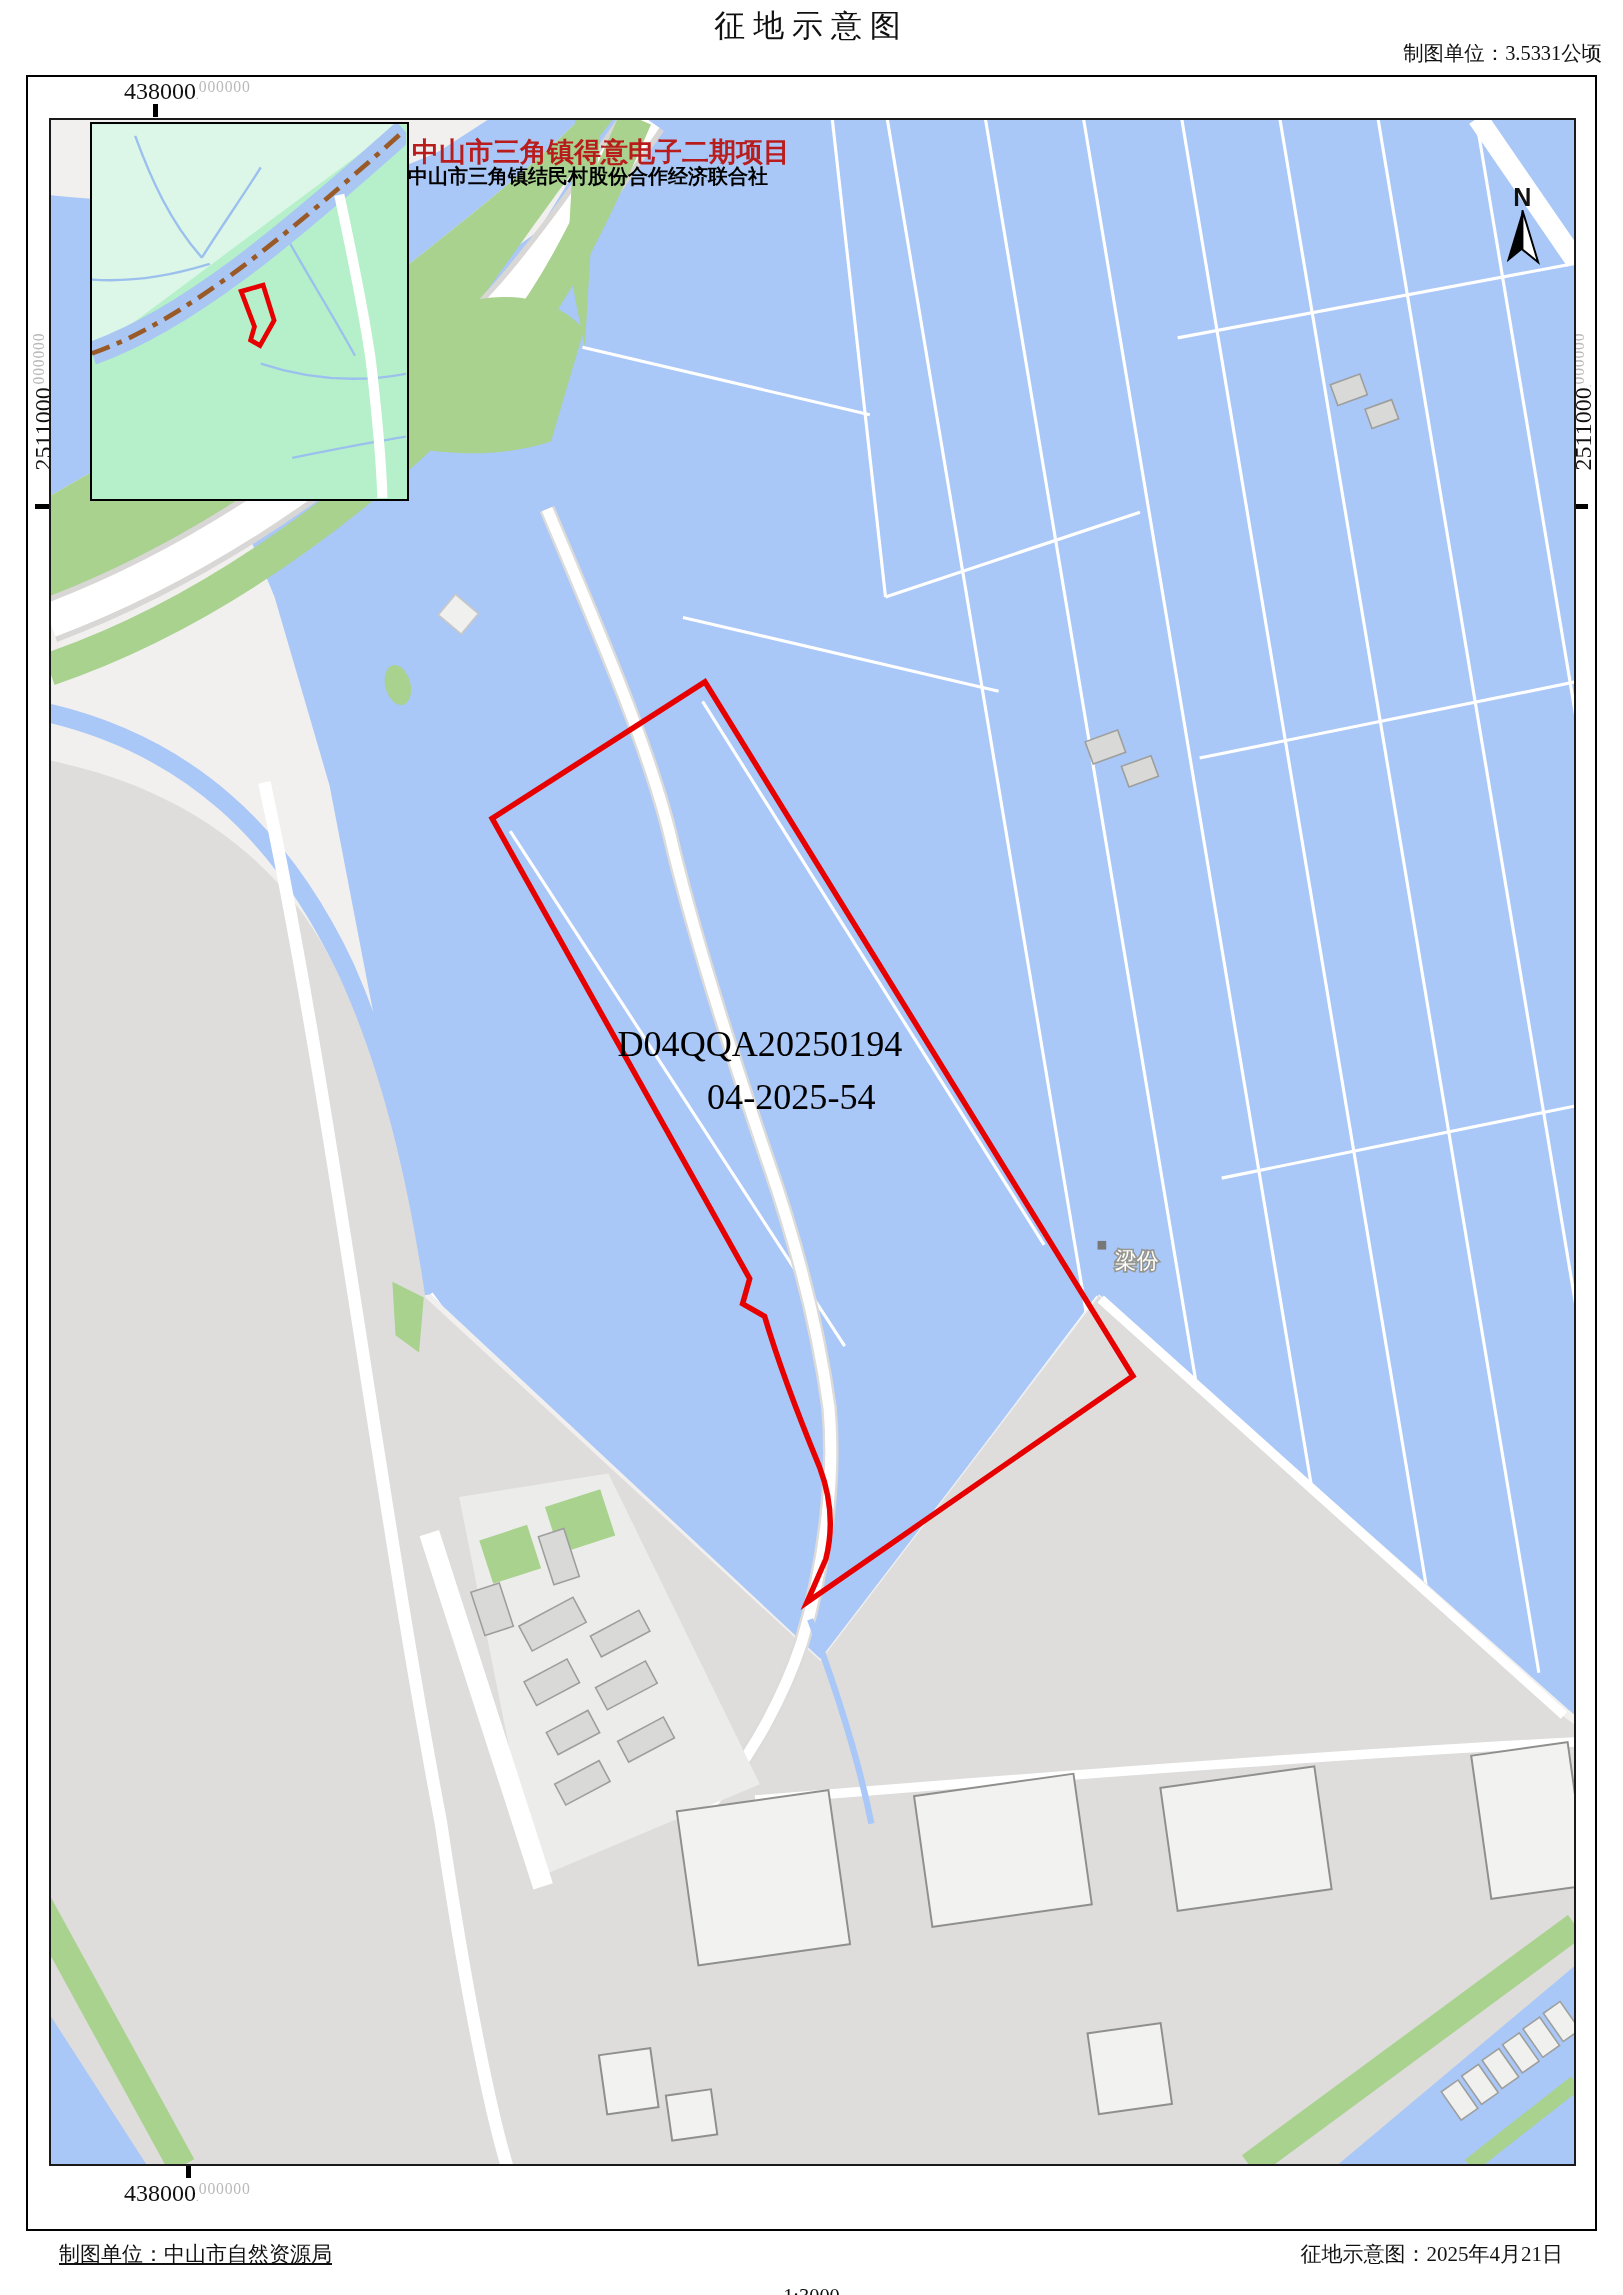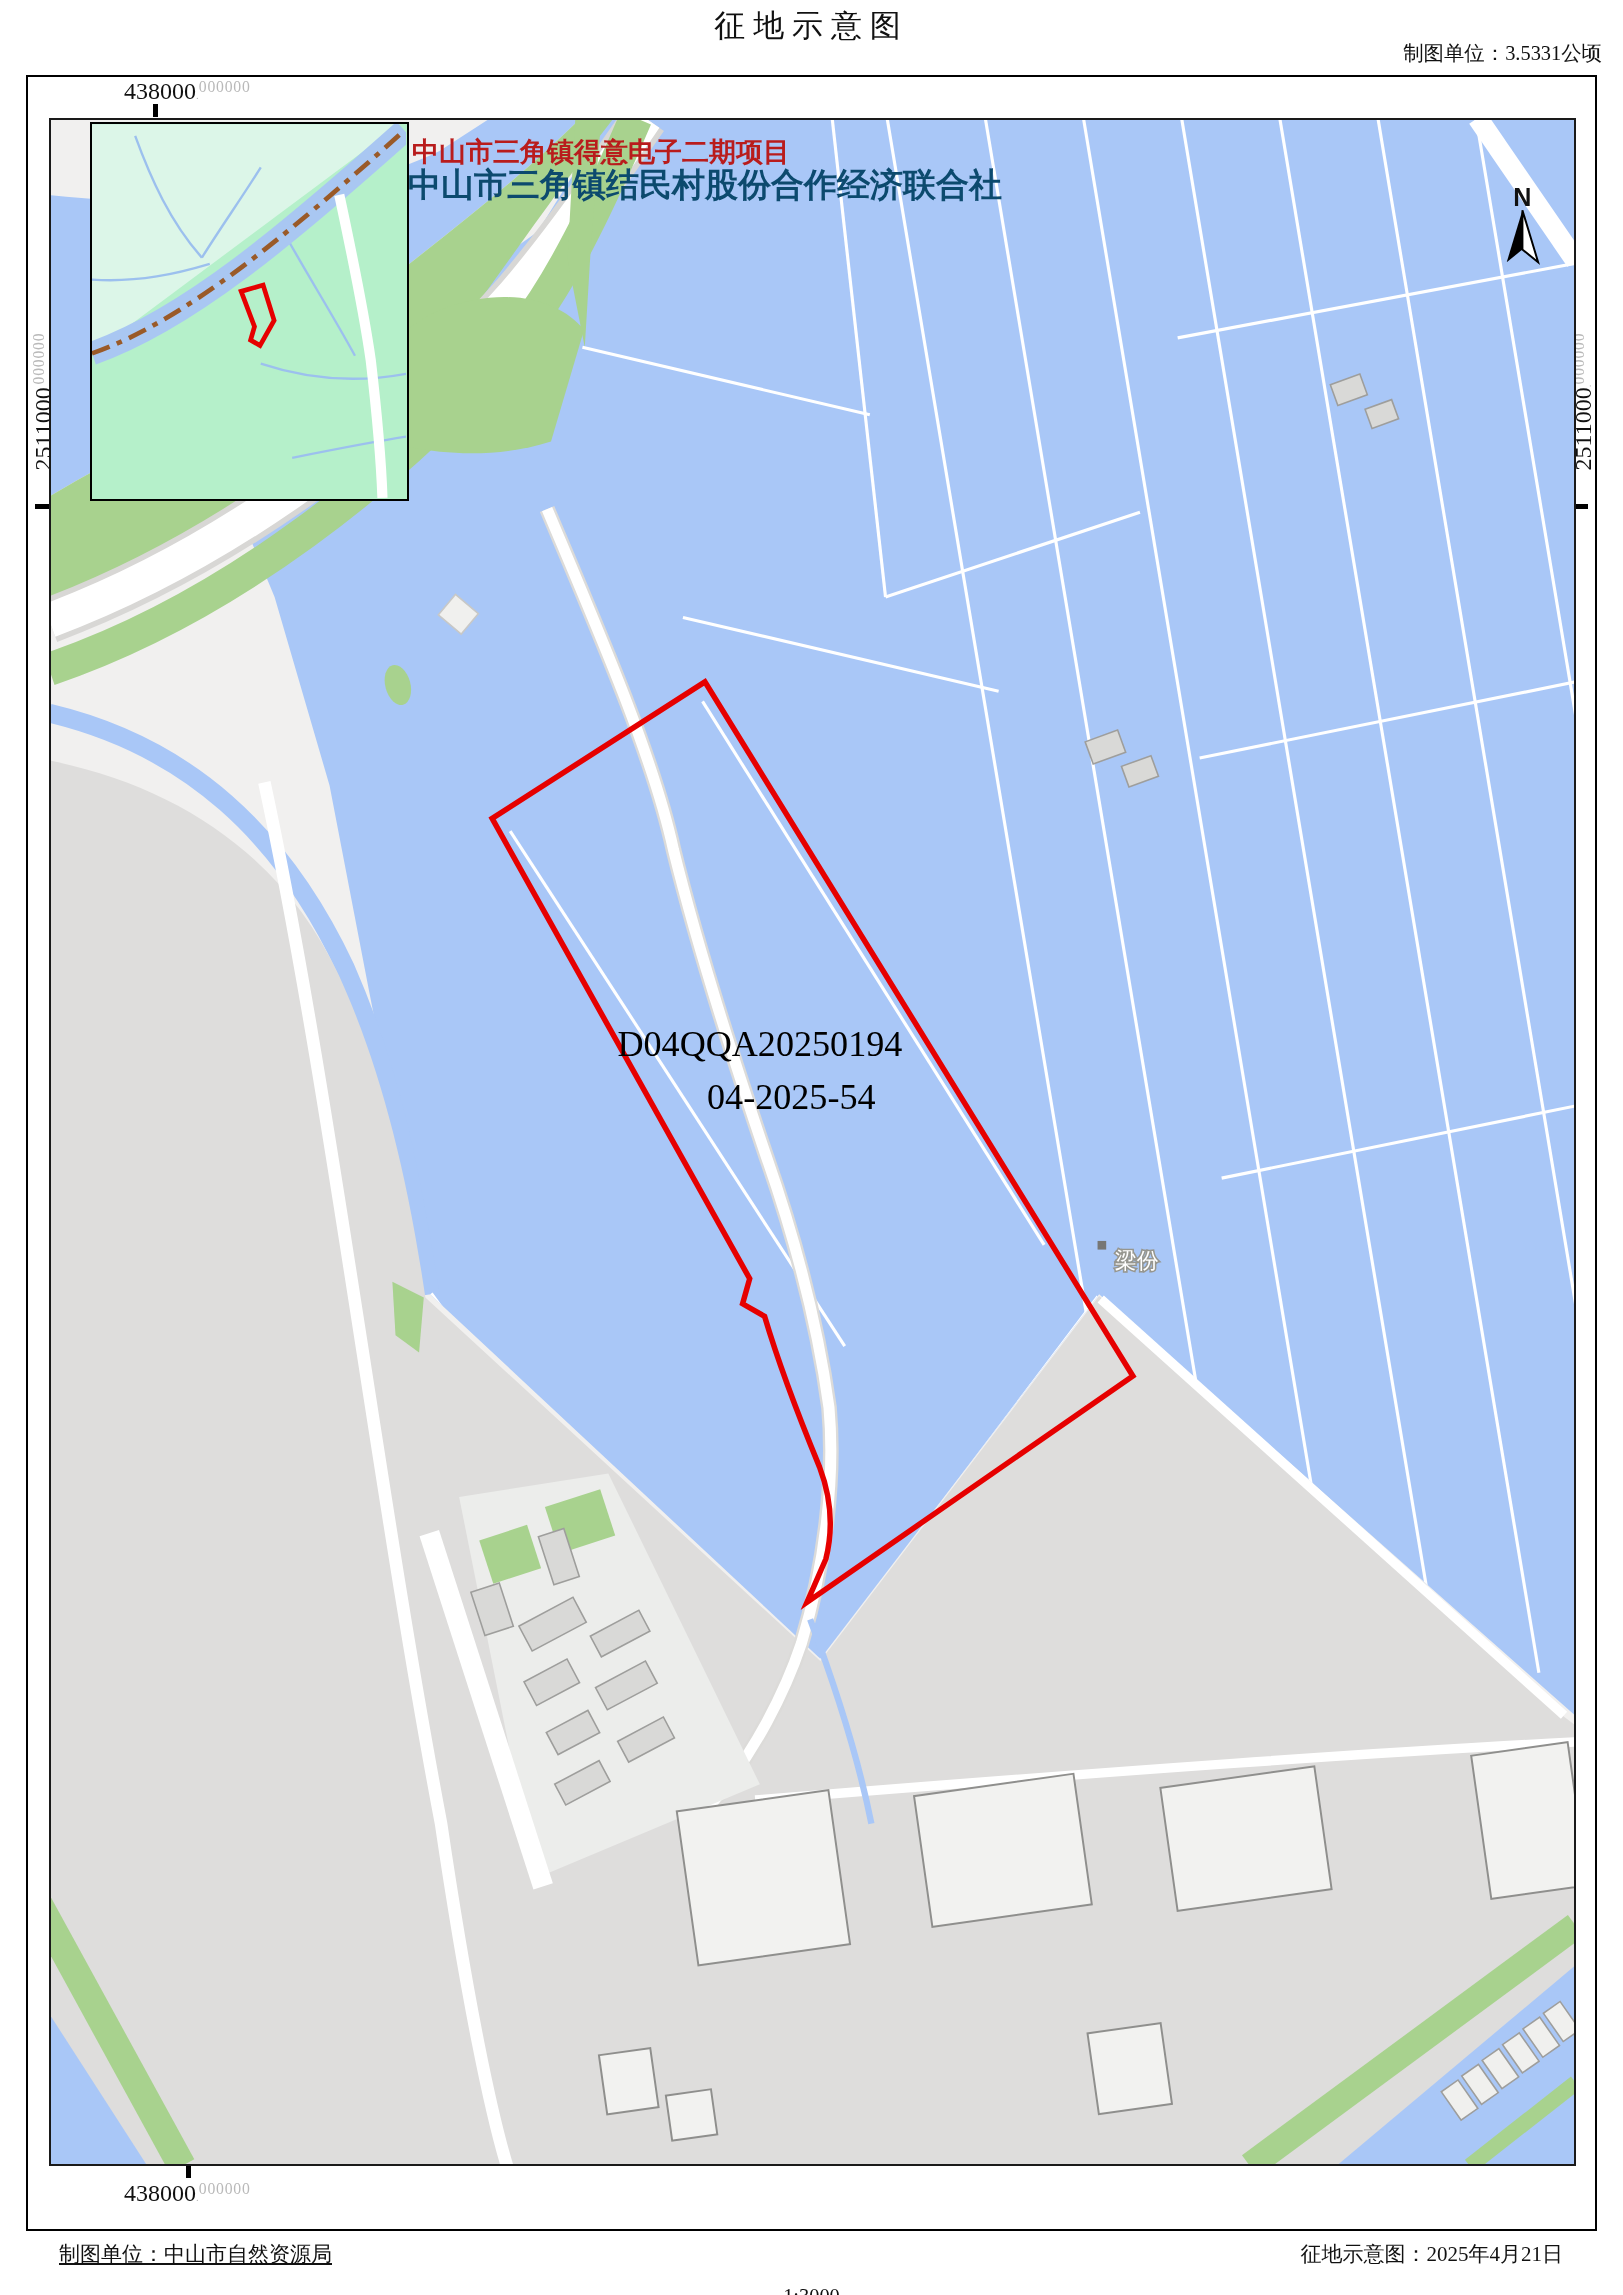--- a/index.html
+++ b/index.html
@@ -13,21 +13,21 @@
   #map-frame{left:49px;top:118px;width:1527px;height:2048px;border:2.4px solid #1a1a1a;box-sizing:border-box;background:#f1f0ef;overflow:hidden;}
   #map-frame svg{position:absolute;left:-2.4px;top:-2.4px;}
   .gridlabel{font-size:24px;white-space:nowrap;}
   .gridlabel .sup{font-size:15.7px;color:#b9b9b9;vertical-align:7px;letter-spacing:0.8px;}
   .gridlabel .dot{font-size:11px;color:#b9b9b9;}
   .vlabel{width:204px;height:31px;text-align:center;transform:rotate(-90deg);}
   .tick{background:#000;}
   #anno-red{left:412px;top:134px;font-family:"Liberation Sans",sans-serif;font-weight:700;
             font-size:27px;color:#b91c1c;white-space:nowrap;}
   #anno-black{left:408px;top:163px;font-family:"Liberation Sans",sans-serif;font-weight:600;
-            font-size:33px;color:#0c4a6e;white-space:nowrap;}
+            font-size:20px;color:#000000;white-space:nowrap;}
   #inset{left:90px;top:122px;width:319px;height:379px;border:2.4px solid #000;box-sizing:border-box;background:#b5f0ca;}
   #north{left:1494px;top:182px;width:60px;height:88px;}
   #footer-left{left:59px;top:2240px;font-size:21px;text-decoration:underline;}
   #footer-scale{left:0;top:2241px;width:1623px;text-align:center;font-size:20.4px;margin-top:44px;}
   #footer-right{right:60px;top:2240px;font-size:21px;}
 </style>
 </head>
 <body>
 
 <div id="page">

